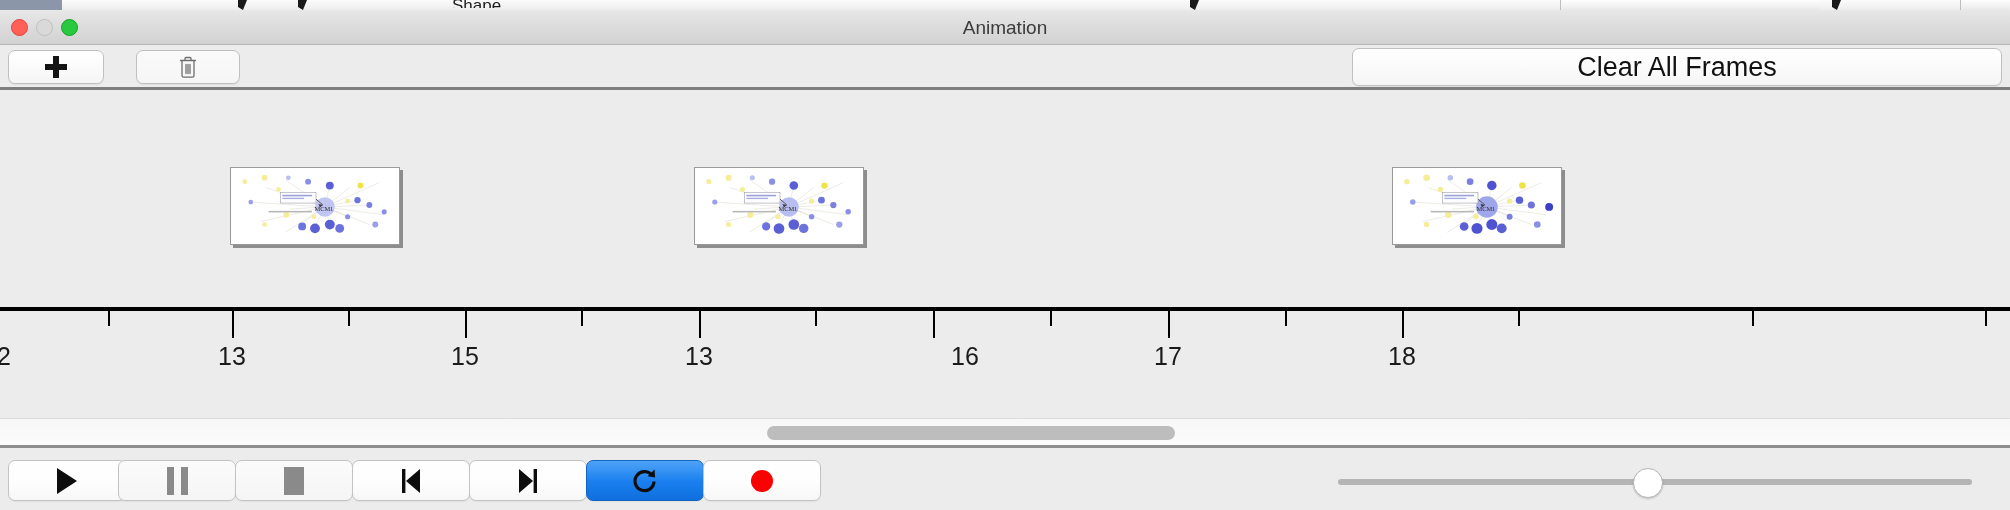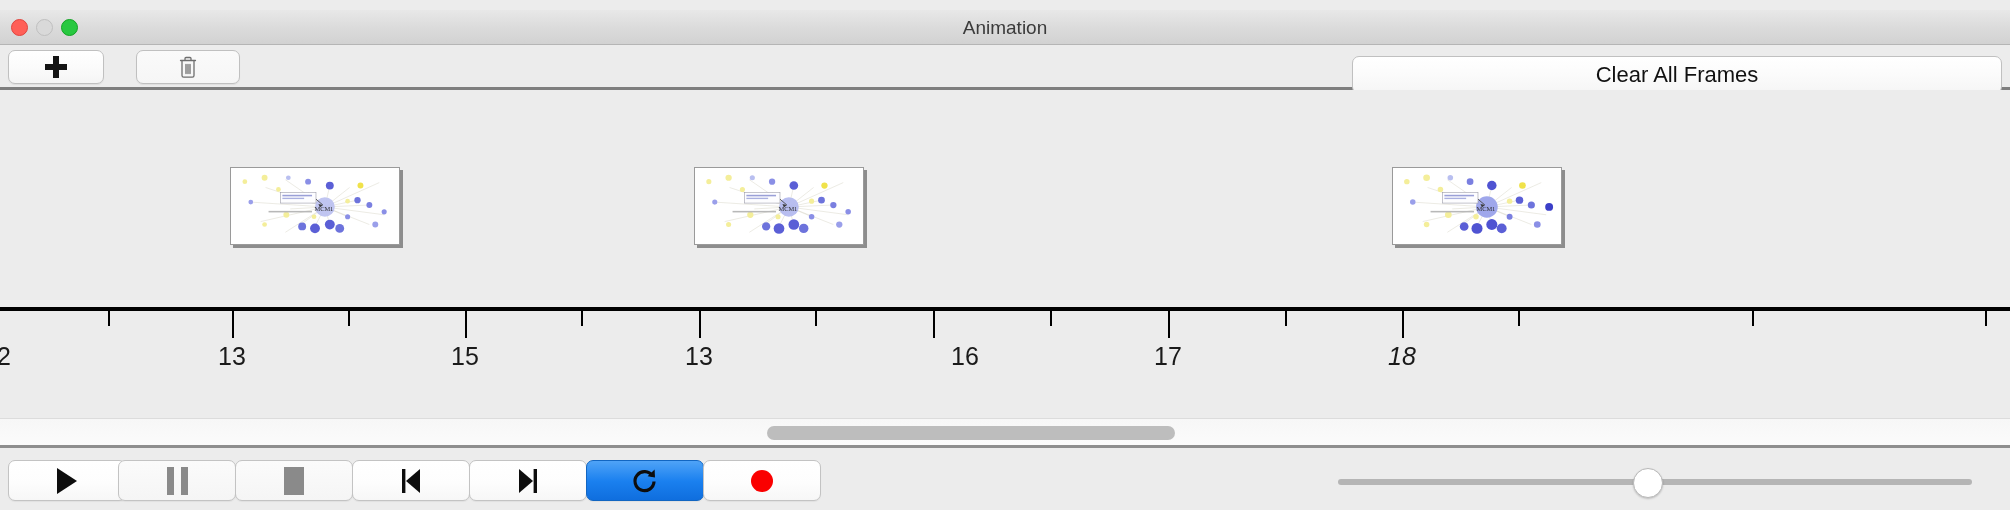--- a/index.html
+++ b/index.html
@@ -113,22 +113,22 @@
     justify-content: center;
     cursor: default;
     box-shadow: 0 1px 1px rgba(0,0,0,0.06);
   }
   .btn.flat {
     background: linear-gradient(to bottom, #fafafa 0%, #f6f6f6 100%);
   }
   .btn-add   { left: 8px;  top: 4px; width: 96px; height: 34px; }
   .btn-del   { left: 136px; top: 4px; width: 104px; height: 34px; }
   .btn-clear {
-    left: 1352px; top: 10px; width: 650px; height: 38px;
-    font-size: 22px; color: #111;
+    left: 1352px; top: 2px; width: 650px; height: 38px;
+    font-size: 27px; color: #111;
     border-radius: 7px;
     justify-content: center;
   }
   .plus-icon {
     position: relative;
     width: 22px; height: 22px;
   }
   .plus-icon::before, .plus-icon::after {
     content: "";
     position: absolute;
@@ -272,20 +272,42 @@
     background: #ffffff;
     border: 1px solid #b9b9b9;
     box-shadow: 0 1px 2px rgba(0,0,0,0.2);
   }
 </style>
 </head>
 <body>
 
 <div id="app">
 
+  <div class="bg-strip">
+    <div class="bs-dark"></div>
+    <div class="bs-seg" style="left:62px;width:98px;"></div>
+    <div class="bs-seg" style="left:160px;width:45px;"></div>
+    <div class="bs-seg" style="left:205px;width:45px;"></div>
+    <div class="bs-seg" style="left:250px;width:40px;"></div>
+    <div class="bs-seg" style="left:290px;width:40px;"></div>
+    <div class="bs-seg" style="left:330px;width:40px;"></div>
+    <div class="bs-seg" style="left:370px;width:60px;"></div>
+    <div class="bs-seg" style="left:430px;width:60px;"></div>
+    <div class="bs-seg" style="left:490px;width:70px;"></div>
+    <div class="bs-seg" style="left:560px;width:200px;"></div>
+    <div class="bs-seg" style="left:760px;width:440px;"></div>
+    <div class="bs-seg" style="left:1200px;width:360px;"></div>
+    <div class="bs-seg" style="left:1820px;width:70px;"></div>
+    <div class="bs-seg" style="left:1890px;width:70px;"></div>
+    <div class="bs-mark" style="left:238px;"></div>
+    <div class="bs-mark" style="left:298px;"></div>
+    <div class="bs-mark" style="left:1190px;"></div>
+    <div class="bs-mark" style="left:1832px;"></div>
+    <div class="bs-text" style="left:452px;">Shape</div>
+  </div>
 
   <div class="titlebar">
     <div class="traffic">
       <div class="dot red"></div>
       <div class="dot yellow"></div>
       <div class="dot green"></div>
     </div>
     <div class="title-text">Animation</div>
   </div>
 
@@ -461,21 +483,21 @@
     <div class="tick minor" style="left:1518px;"></div>
     <div class="tick minor" style="left:1752px;"></div>
     <div class="tick minor" style="left:1985px;"></div>
 
     <div class="tick-label" style="left:4px;">2</div>
     <div class="tick-label" style="left:232px;">13</div>
     <div class="tick-label" style="left:465px;">15</div>
     <div class="tick-label" style="left:699px;">13</div>
     <div class="tick-label" style="left:933px;margin-left:32px;">16</div>
     <div class="tick-label" style="left:1168px;">17</div>
-    <div class="tick-label" style="left:1402px;font-style:italic;">18</div>
+    <div class="tick-label" style="left:1402px;">18</div>
 
   </div>
 
   <div class="hscroll">
     <div class="hscroll-thumb"></div>
   </div>
 
   <div class="playbar">
 
     <div class="pb" style="left:8px;">

